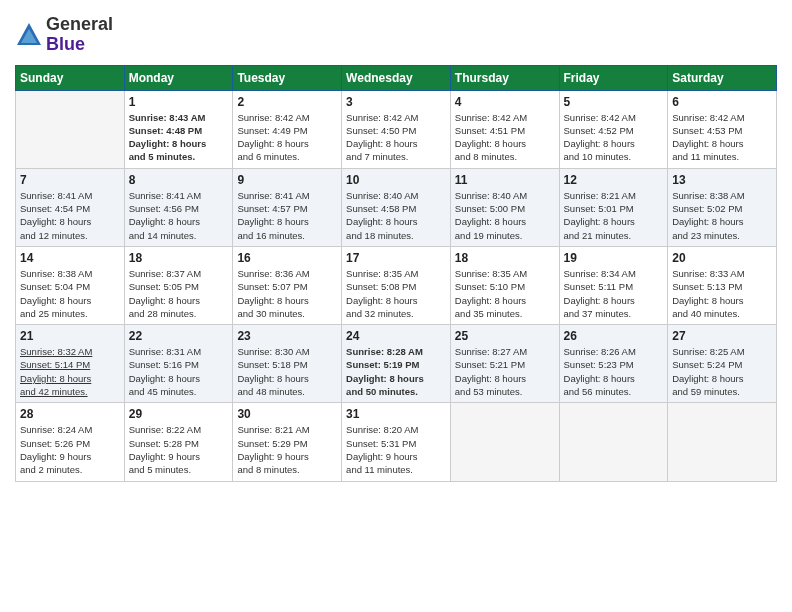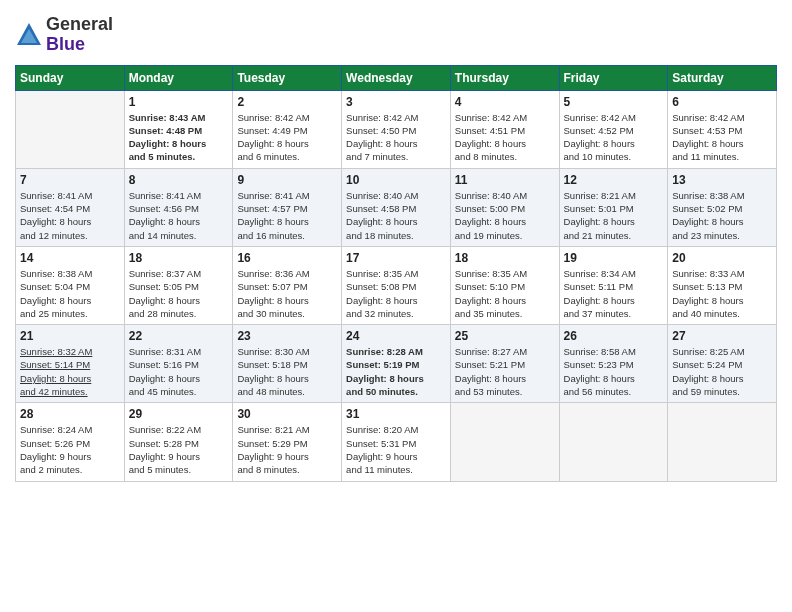--- a/index.html
+++ b/index.html
@@ -310,21 +310,21 @@
           </td>
           <td>
             <span class="day-num">25</span>
             <div class="day-info" style="white-space: pre-line;">Sunrise: 8:27 AM
 Sunset: 5:21 PM
 Daylight: 8 hours
 and 53 minutes.</div>
           </td>
           <td>
             <span class="day-num">26</span>
-            <div class="day-info" style="white-space: pre-line;">Sunrise: 8:58 AM
+            <div class="day-info" style="white-space: pre-line;">Sunrise: 8:26 AM
 Sunset: 5:23 PM
 Daylight: 8 hours
 and 56 minutes.</div>
           </td>
           <td>
             <span class="day-num">27</span>
             <div class="day-info" style="white-space: pre-line;">Sunrise: 8:25 AM
 Sunset: 5:24 PM
 Daylight: 8 hours
 and 59 minutes.</div>

